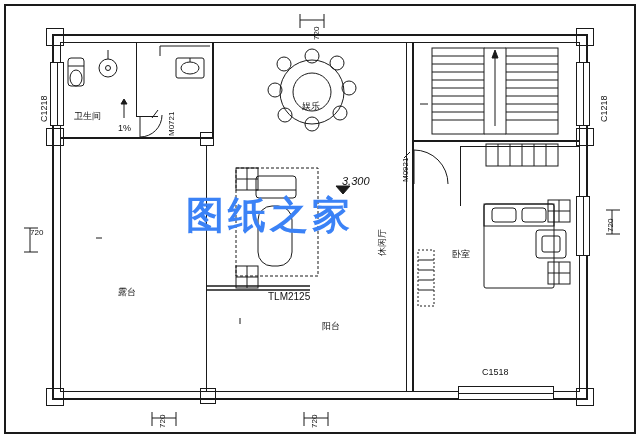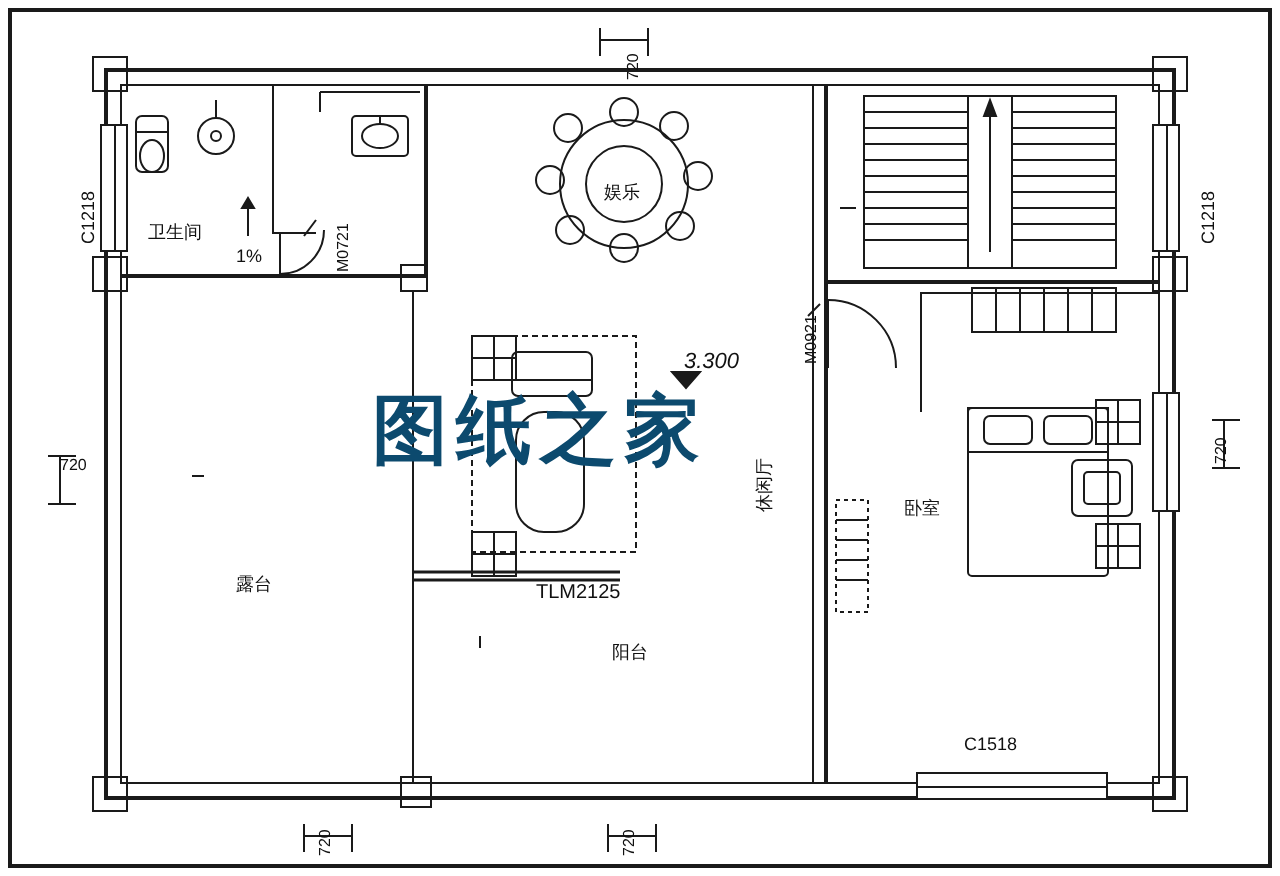--- a/index.html
+++ b/index.html
@@ -9,21 +9,21 @@
   .ln{position:absolute;background:#1a1a1a;}
   .h{height:1px;}
   .v{width:1px;}
   .h2{height:2px;}
   .v2{width:2px;}
   .box{position:absolute;border:1px solid #1a1a1a;box-sizing:border-box;}
   .box2{position:absolute;border:2px solid #1a1a1a;box-sizing:border-box;}
   .lbl{position:absolute;font-size:9px;color:#111;white-space:nowrap;line-height:1;}
   .lbl.sm{font-size:8px;}
   .rot{transform-origin:0 0;transform:rotate(-90deg);}
-  .wm{position:absolute;color:#0c4a6e;font-weight:bold;letter-spacing:4px;
+  .wm{position:absolute;color:#3b82f6;font-weight:bold;letter-spacing:4px;
       font-family:"DejaVu Sans","Liberation Sans",sans-serif;}
   svg{position:absolute;left:0;top:0;overflow:visible;}
   .dim{position:absolute;font-size:8px;color:#111;}
 </style>
 </head>
 <body>
 
 <div id="stage">
 
   <div class="box2" style="left:4px;top:4px;width:632px;height:430px;"></div>
@@ -201,31 +201,31 @@
       <line x1="152" y1="118" x2="158" y2="110"></line>
 
       <line x1="404" y1="158" x2="410" y2="152"></line>
     </g>
   </svg>
 
   <div class="lbl" style="left:74px;top:112px;">卫生间</div>
   <div class="lbl" style="left:118px;top:124px;">1%</div>
   <div class="lbl rot sm" style="left:168px;top:136px;">M0721</div>
 
-  <div class="lbl" style="left:302px;top:92px;">娱乐</div>
+  <div class="lbl" style="left:302px;top:102px;">娱乐</div>
 
   <div class="lbl" style="left:118px;top:288px;">露台</div>
 
   <div class="lbl" style="left:342px;top:176px;font-size:11px;font-style:italic;">3.300</div>
 
   <div class="lbl rot" style="left:378px;top:256px;">休闲厅</div>
 
   <div class="lbl" style="left:268px;top:292px;font-size:10px;">TLM2125</div>
 
-  <div class="lbl" style="left:306px;top:322px;">阳台</div>
+  <div class="lbl" style="left:322px;top:322px;">阳台</div>
 
   <div class="lbl rot sm" style="left:402px;top:182px;">M0921</div>
 
   <div class="lbl" style="left:452px;top:250px;">卧室</div>
 
   <div class="lbl rot" style="left:40px;top:122px;">C1218</div>
   <div class="lbl rot" style="left:600px;top:122px;">C1218</div>
   <div class="lbl" style="left:482px;top:368px;">C1518</div>
 
   <div class="dim rot" style="left:312px;top:40px;">720</div>

